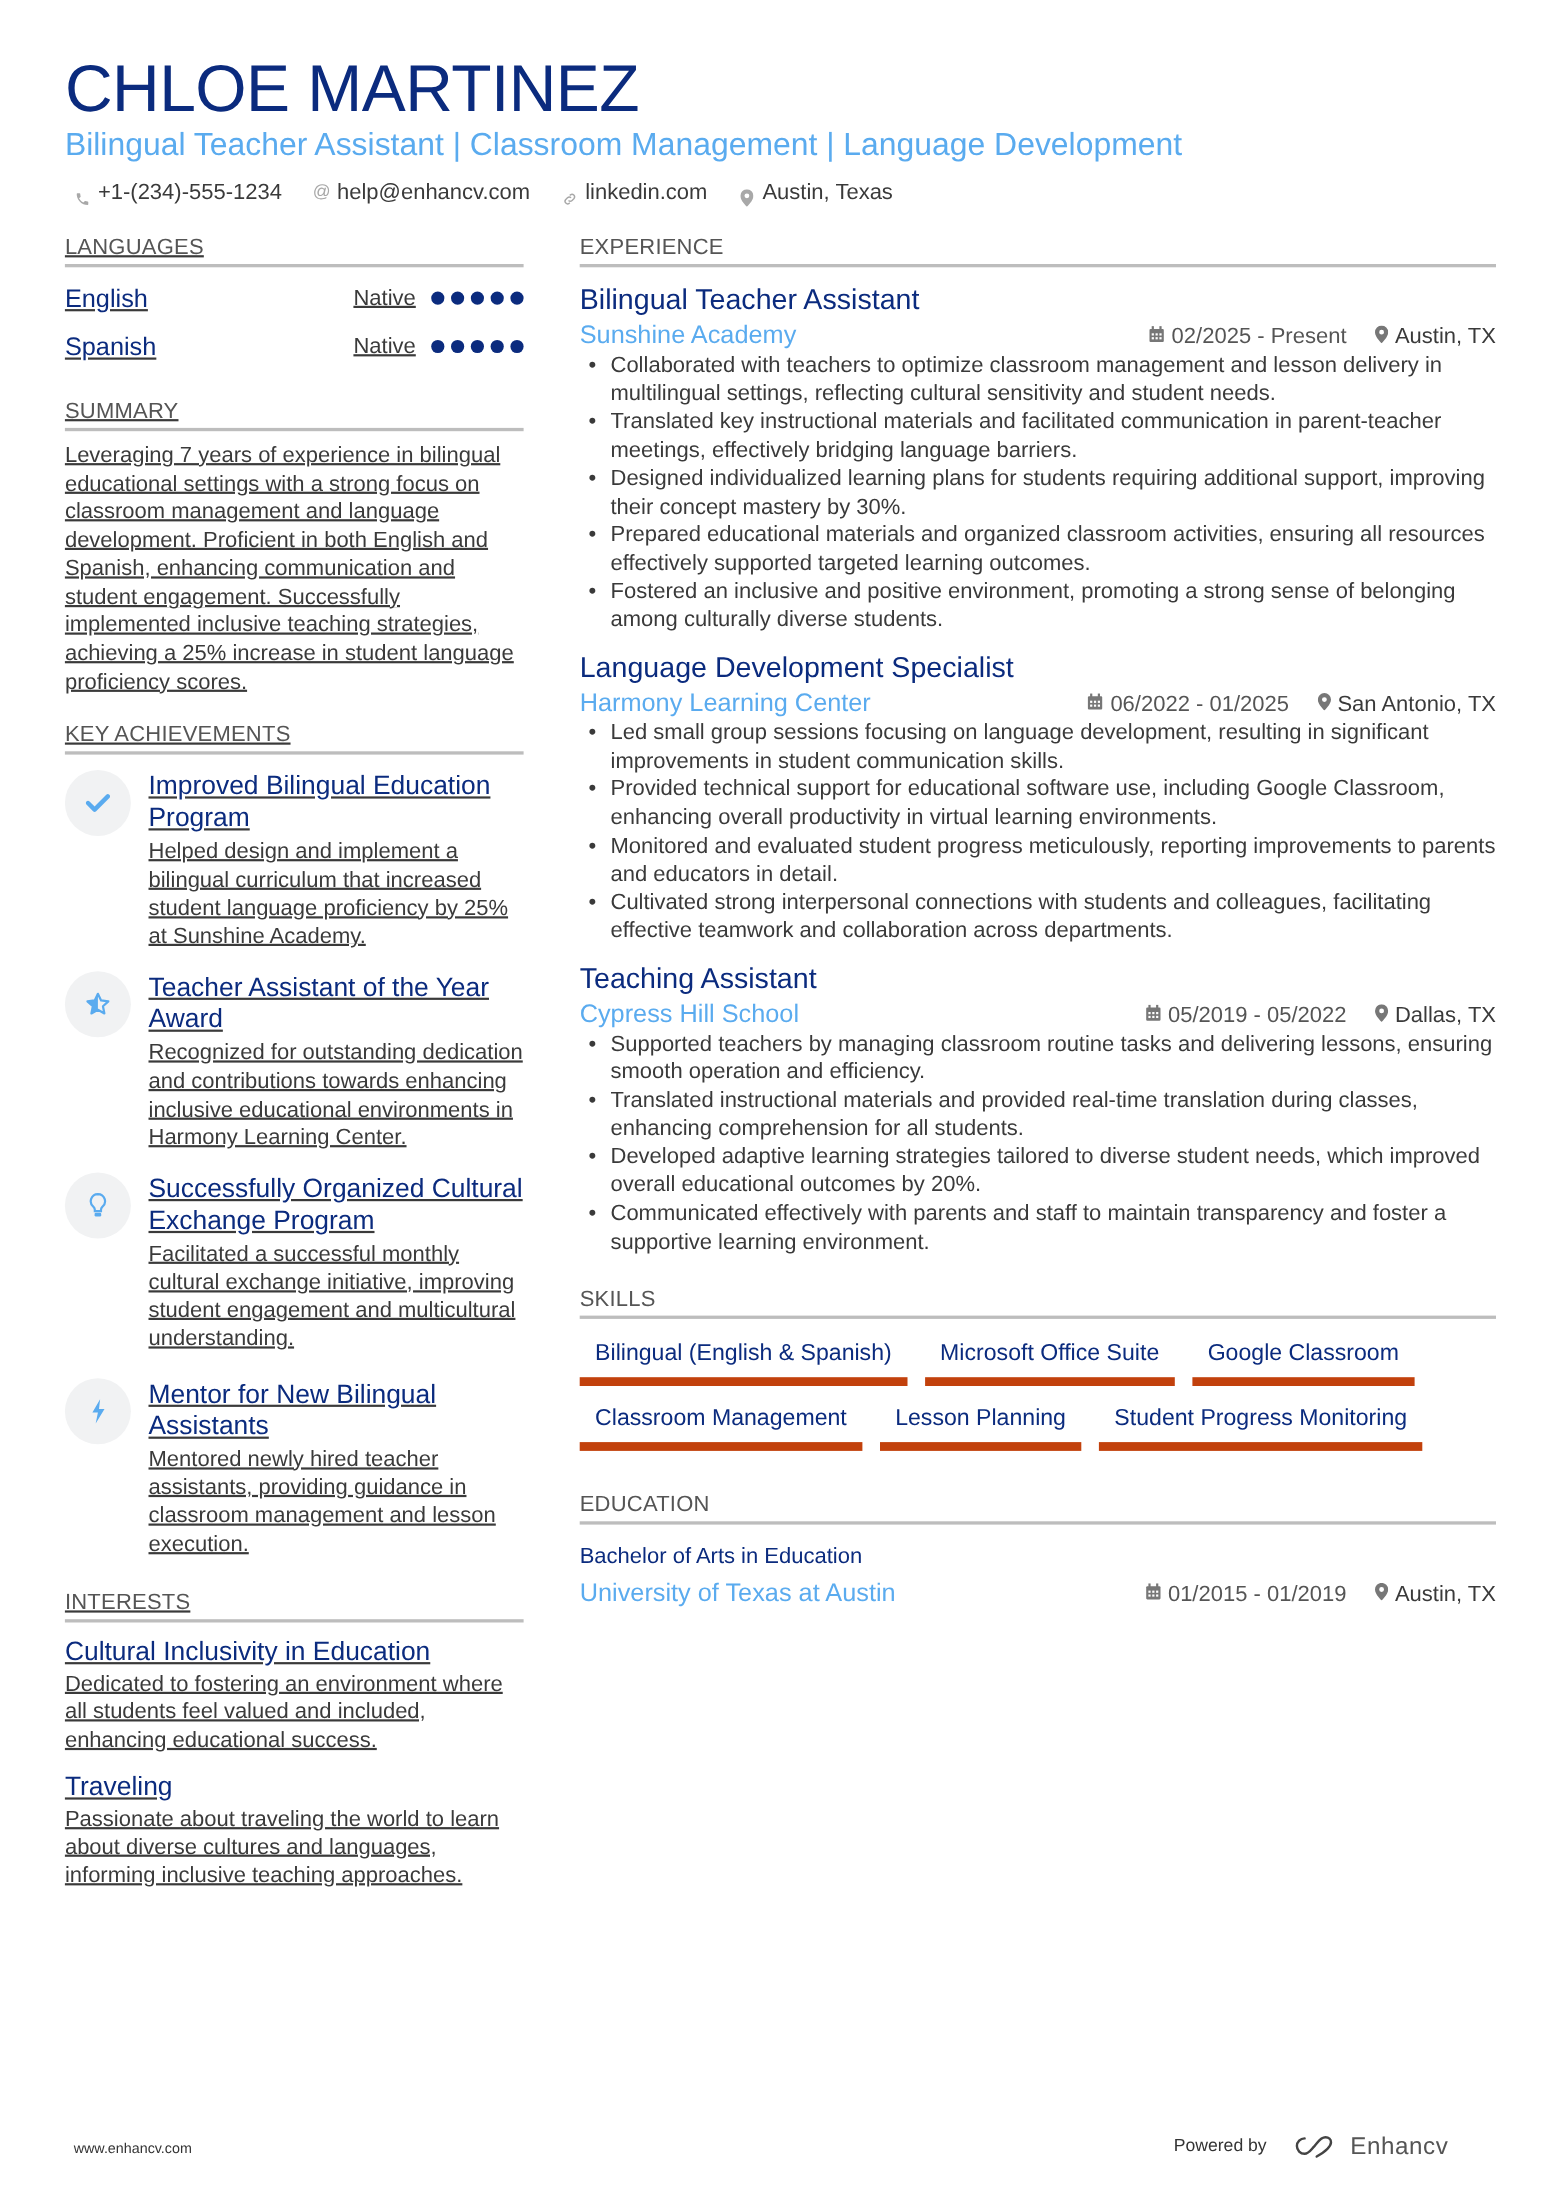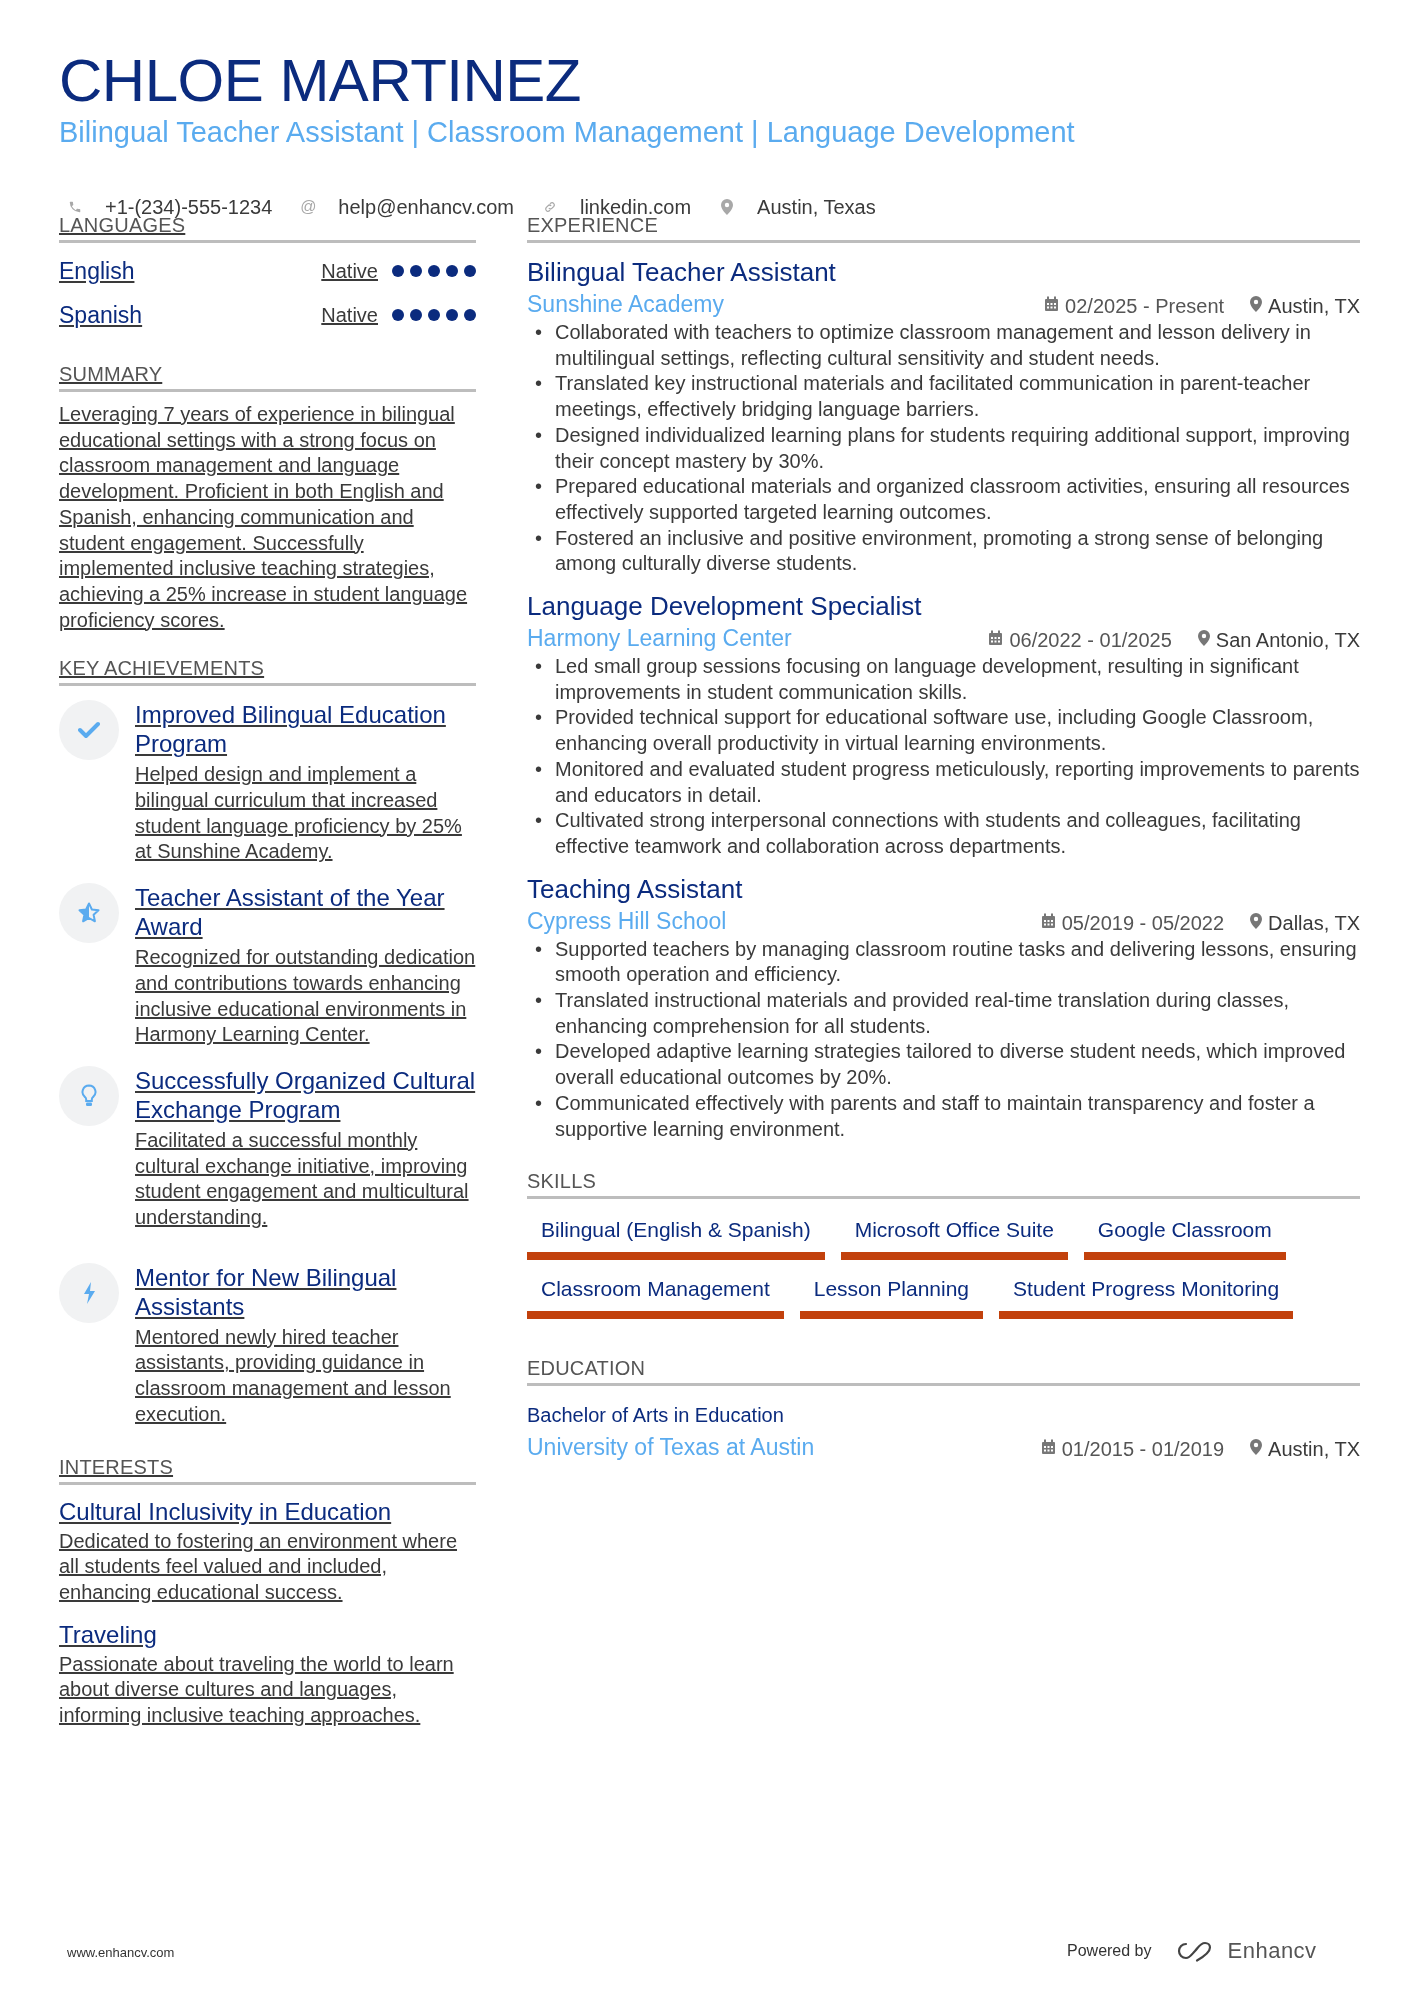--- a/index.html
+++ b/index.html
@@ -3,21 +3,21 @@
 <meta charset="utf-8">
 <style>
   * { box-sizing: border-box; margin: 0; padding: 0; }
   html, body { width: 1410px; height: 1995px; background: #ffffff; }
   body { position: relative; font-family: "Liberation Sans", "DejaVu Sans", sans-serif; color: #3a3a3a; overflow: hidden; }
 
   .header { position: absolute; left: 59px; top: 48px; width: 1300px; }
   .name { font-size: 60px; line-height: 66px; color: #0b2b7e; letter-spacing: -0.5px; font-weight: 400; }
   .subtitle { font-size: 29px; line-height: 36px; color: #5aabef; margin-top: 0px; }
   .contacts { display: flex; gap: 28px; margin-top: 12px; font-size: 20px; line-height: 26px; color: #3a3a3a; padding-left: 8px; }
-  .contact { display: flex; align-items: center; gap: 22px; margin-top: 32px; }
+  .contact { display: flex; align-items: flex-end; gap: 6px; }
   .contact .ic { color: #a8a8a8; font-size: 16px; width: 16px; display: inline-flex; justify-content: center; }
 
   .col-left { position: absolute; left: 59px; top: 212px; width: 417px; text-decoration: underline; }
   .col-right { position: absolute; left: 527px; top: 212px; width: 833px; }
 
   .sec-title { font-size: 20px; line-height: 26px; color: #555; letter-spacing: 0.2px; text-transform: uppercase; border-bottom: 3px solid #bdbdbd; padding-bottom: 2px; }
   .section { margin-bottom: 18px; }
 
   
   .lang-row { display: flex; align-items: center; height: 44px; }
@@ -175,21 +175,21 @@
             <path d="M8 1.5a6.5 6.5 0 0 0-4 11.6c.8.7 1.2 1.6 1.2 2.6V17h5.6v-1.3c0-1 .4-1.9 1.2-2.6A6.5 6.5 0 0 0 8 1.5z" fill="none" stroke="#5aabef" stroke-width="2"></path>
             <rect x="5" y="18.5" width="6" height="3.5" rx="1.2" fill="#5aabef"></rect>
           </svg>
       </div>
       <div class="ach-body">
         <div class="ach-title">Successfully Organized Cultural Exchange Program</div>
         <div class="body-text ach-desc">Facilitated a successful monthly cultural exchange initiative, improving student engagement and multicultural understanding.</div>
       </div>
     </div>
 
-    <div class="ach" style="margin-top:32px;">
+    <div class="ach" style="margin-top:22px;">
       <div class="ach-icon">
         <svg width="14" height="24" viewBox="0 0 14 24">
             <path d="M9 1L2 13h5l-2 10 8-13H8z" fill="#5aabef"></path>
           </svg>
       </div>
       <div class="ach-body">
         <div class="ach-title">Mentor for New Bilingual Assistants</div>
         <div class="body-text ach-desc">Mentored newly hired teacher assistants, providing guidance in classroom management and lesson execution.</div>
       </div>
     </div>

